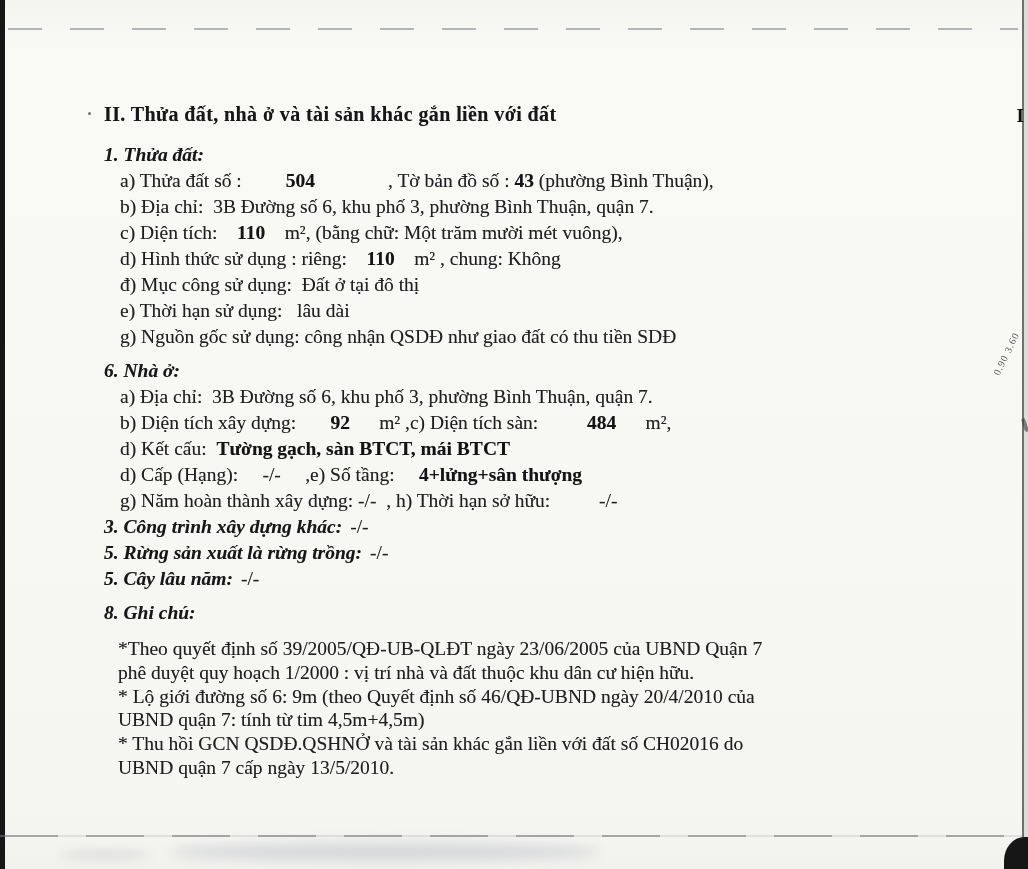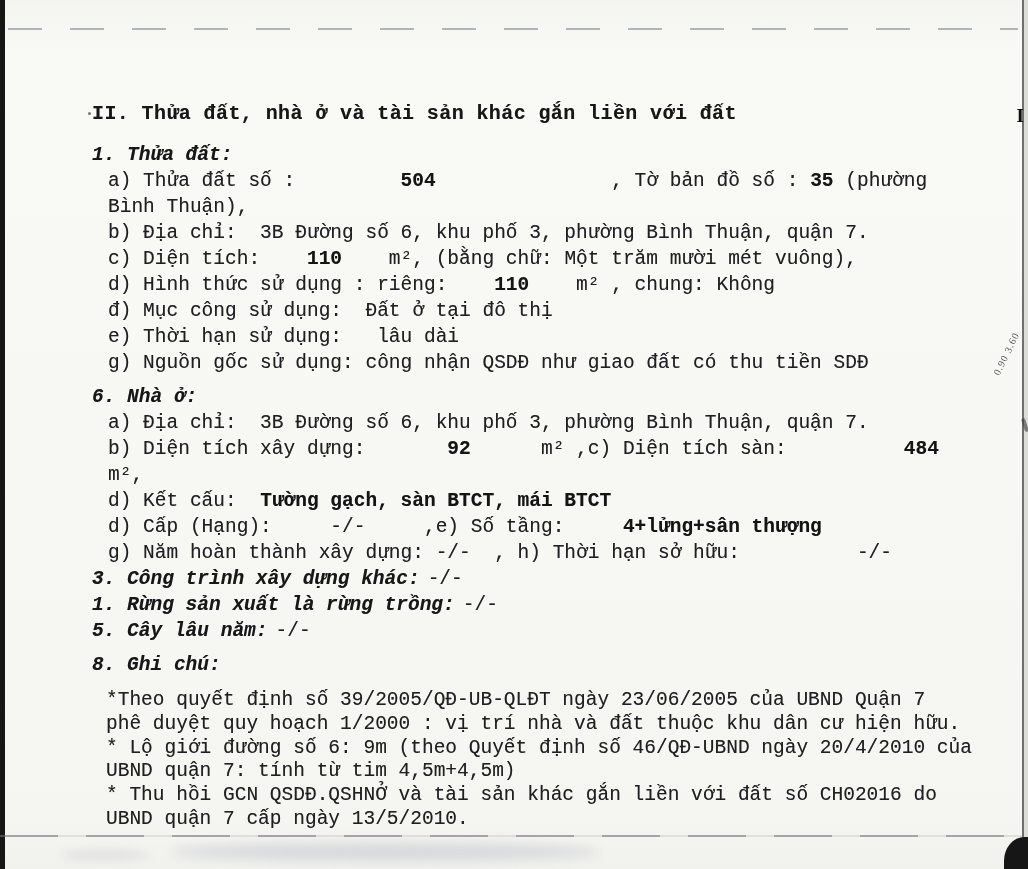--- a/index.html
+++ b/index.html
@@ -28,22 +28,22 @@
     filter:blur(5px);opacity:.3;border-radius:50%;}
   .edge-mark{position:absolute;right:4px;top:106px;font-weight:700;font-size:19px;color:#0e0e0e;
     letter-spacing:0;line-height:1;}
   .ruler-note{position:absolute;left:1001px;top:366px;transform:rotate(-64deg);transform-origin:left bottom;
     font-size:10px;color:#33343c;letter-spacing:1px;opacity:.85;white-space:nowrap;}
   .edge-squiggle{position:absolute;right:1px;top:418px;width:4px;height:14px;background:#3a3a40;
     opacity:.6;transform:rotate(-18deg);border-radius:2px;}
   .title-dot{position:absolute;left:88px;top:112px;width:3px;height:3px;background:#555;border-radius:50%;opacity:.8;}
 
   
-  .doc{position:absolute;left:92px;top:102px;width:880px;
-    text-shadow:0 0 .5px rgba(25,25,30,.4);font-family:Liberation Mono, monospace;}
+  .doc{position:absolute;left:104px;top:102px;width:880px;
+    text-shadow:0 0 .5px rgba(25,25,30,.4);}
   .doc-title{font-size:20px;font-weight:700;letter-spacing:.4px;line-height:24px;margin-bottom:16px;color:#17171a;}
   .section{margin:0;}
   .section .heading{font-size:19.5px;font-weight:700;font-style:italic;line-height:26px;white-space:pre-wrap;color:#17171a;}
   .section .heading .val{font-weight:400;font-style:normal;margin-left:8px;color:#1f1f23;}
   .section .line{font-size:19.5px;line-height:26px;padding-left:16px;white-space:pre-wrap;}
   .section .line .b{font-weight:700;color:#141416;}
   .sec-gap{margin-top:8px;}
   .sec-inline{}
   .notes{padding-left:14px;margin-top:11px;}
   .notes .note-line{font-size:19.5px;line-height:23.8px;white-space:pre-wrap;}
@@ -63,41 +63,41 @@
   <div class="title-dot"></div>
   <div class="edge-mark">I</div>
   <div class="ruler-note">0.90 3.60</div>
   <div class="edge-squiggle"></div>
 
   <div class="doc">
     <div class="doc-title">II. Thửa đất, nhà ở và tài sản khác gắn liền với đất</div>
     <div id="doc-sections">
         <div class="section">
           <div class="heading"><span>1. Thửa đất:</span></div>
-          <div class="line"><span>a) Thửa đất số :         </span><span class="b">504</span><span>               , Tờ bản đồ số : </span><span class="b">35</span><span> (phường Bình Thuận),</span></div>
+          <div class="line"><span>a) Thửa đất số :         </span><span class="b">504</span><span>               , Tờ bản đồ số : </span><span class="b">43</span><span> (phường Bình Thuận),</span></div>
           <div class="line"><span>b) Địa chỉ:  3B Đường số 6, khu phố 3, phường Bình Thuận, quận 7.</span></div>
           <div class="line"><span>c) Diện tích:    </span><span class="b">110</span><span>    m², (bằng chữ: Một trăm mười mét vuông),</span></div>
           <div class="line"><span>d) Hình thức sử dụng : riêng:    </span><span class="b">110</span><span>    m² , chung: Không</span></div>
           <div class="line"><span>đ) Mục công sử dụng:  Đất ở tại đô thị</span></div>
           <div class="line"><span>e) Thời hạn sử dụng:   lâu dài</span></div>
           <div class="line"><span>g) Nguồn gốc sử dụng: công nhận QSDĐ như giao đất có thu tiền SDĐ</span></div>
         </div>
         <div class="section sec-gap">
           <div class="heading"><span>6. Nhà ở:</span></div>
           <div class="line"><span>a) Địa chỉ:  3B Đường số 6, khu phố 3, phường Bình Thuận, quận 7.</span></div>
           <div class="line"><span>b) Diện tích xây dựng:       </span><span class="b">92</span><span>      m² ,c) Diện tích sàn:          </span><span class="b">484</span><span>      m²,</span></div>
           <div class="line"><span>d) Kết cấu:  </span><span class="b">Tường gạch, sàn BTCT, mái BTCT</span></div>
           <div class="line"><span>d) Cấp (Hạng):     -/-     ,e) Số tầng:     </span><span class="b">4+lửng+sân thượng</span></div>
           <div class="line"><span>g) Năm hoàn thành xây dựng: -/-  , h) Thời hạn sở hữu:          -/-</span></div>
         </div>
         <div class="section sec-inline">
           <div class="heading"><span>3. Công trình xây dựng khác:</span><span class="val">-/-</span></div>
         </div>
         <div class="section sec-inline">
-          <div class="heading"><span>1. Rừng sản xuất là rừng trồng:</span><span class="val">-/-</span></div>
+          <div class="heading"><span>5. Rừng sản xuất là rừng trồng:</span><span class="val">-/-</span></div>
         </div>
         <div class="section sec-inline">
           <div class="heading"><span>5. Cây lâu năm:</span><span class="val">-/-</span></div>
         </div>
         <div class="section sec-gap">
           <div class="heading"><span>8. Ghi chú:</span></div>
           <div class="notes">
             <div class="note-line">*Theo quyết định số 39/2005/QĐ-UB-QLĐT ngày 23/06/2005 của UBND Quận 7</div>
             <div class="note-line">phê duyệt quy hoạch 1/2000 : vị trí nhà và đất thuộc khu dân cư hiện hữu.</div>
             <div class="note-line">* Lộ giới đường số 6: 9m (theo Quyết định số 46/QĐ-UBND ngày 20/4/2010 của</div>

